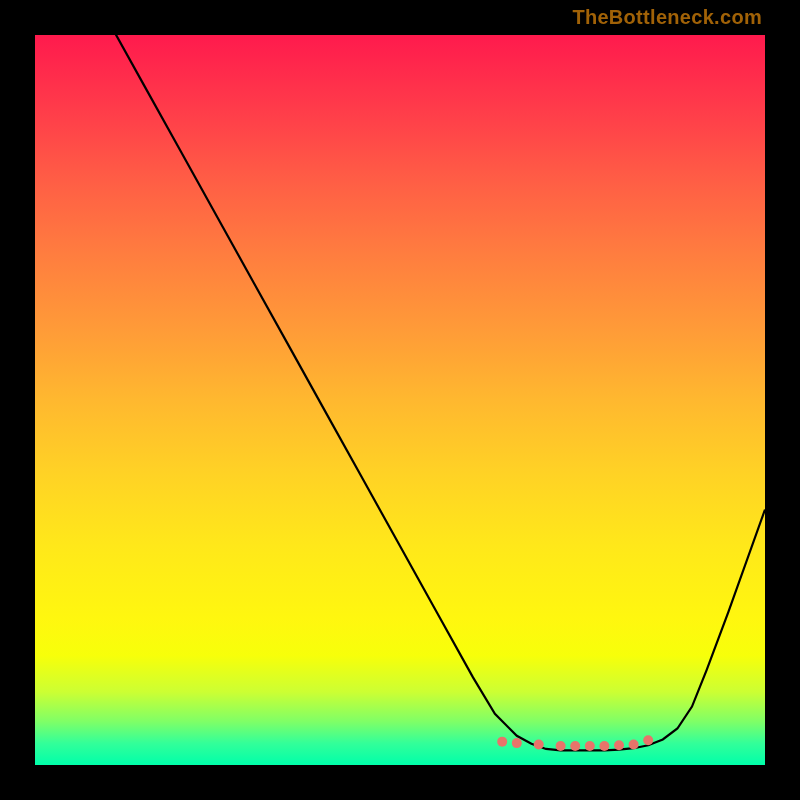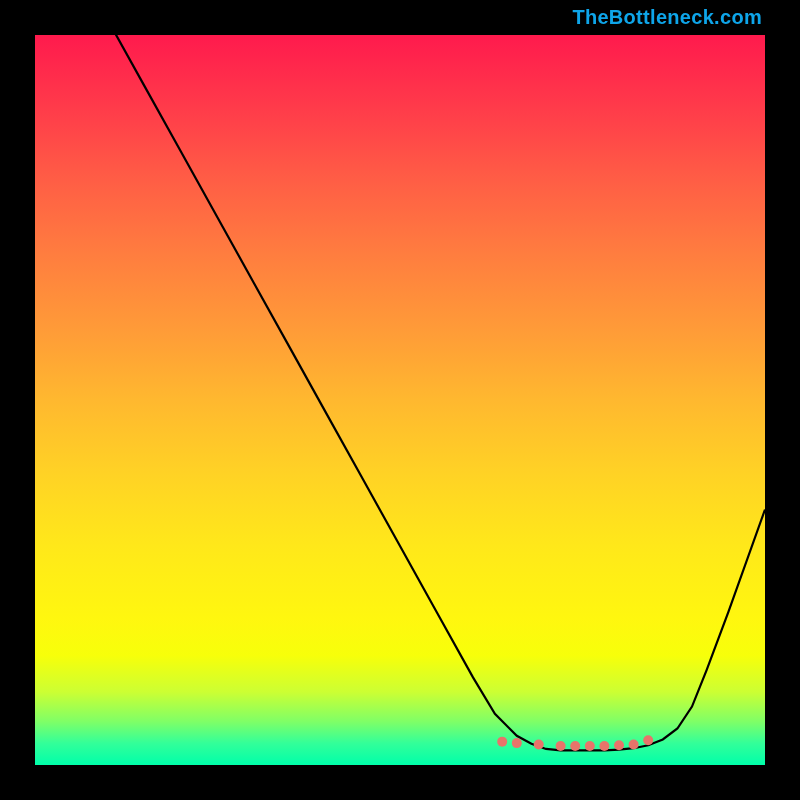--- a/index.html
+++ b/index.html
@@ -37,21 +37,21 @@
       #ccff33 90%,
       #80ff66 94%,
       #33ff99 97%,
       #00ffaa 100%
     );
   }
   .watermark {
     position: absolute;
     top: 6px;
     right: 38px;
-    color: #0ea5e9;
+    color: #a16207;
     font-size: 20px;
     font-weight: bold;
     letter-spacing: 0.3px;
   }
   svg.curve {
     position: absolute;
     left: 0;
     top: 0;
     width: 730px;
     height: 730px;

